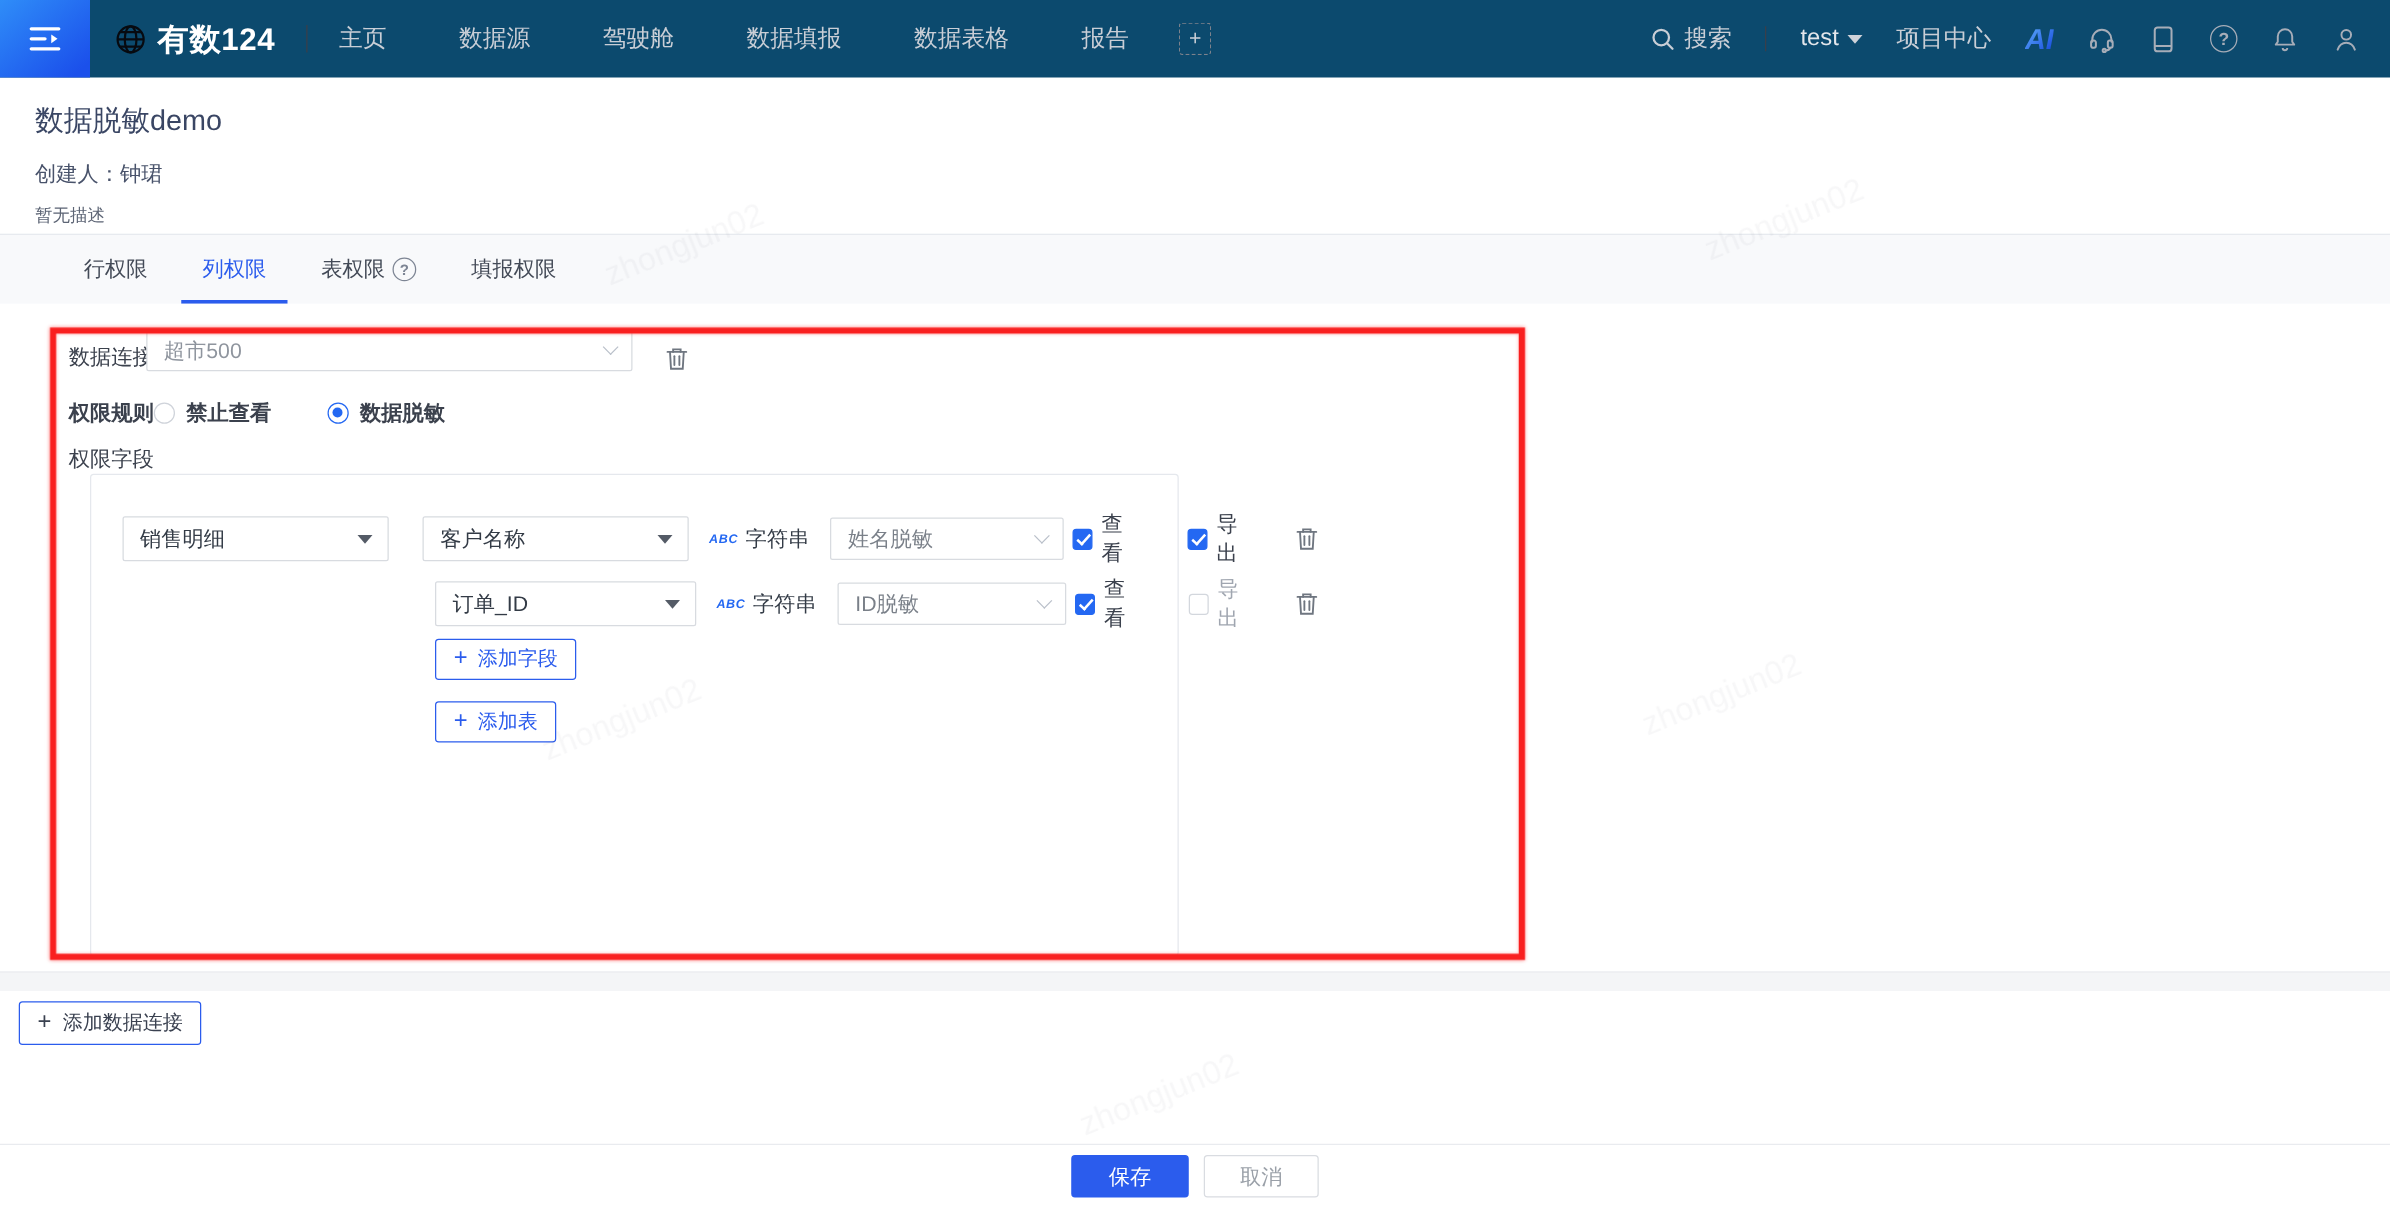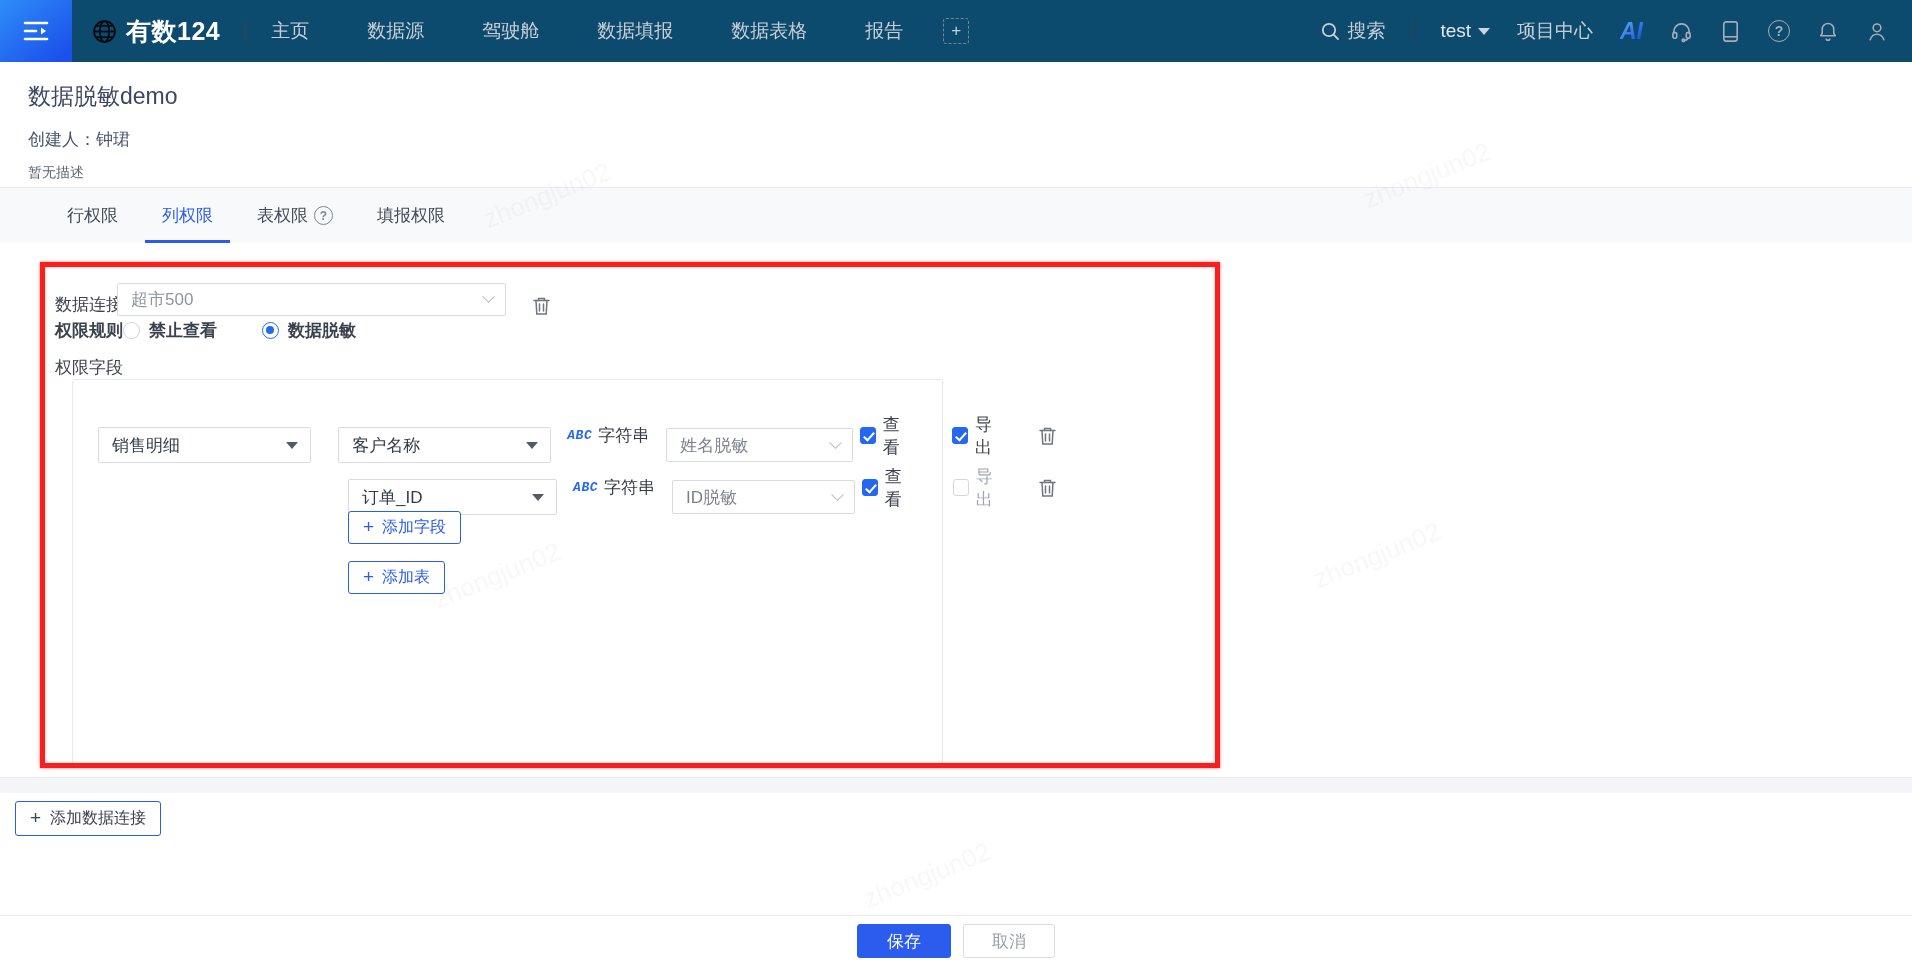--- a/index.html
+++ b/index.html
@@ -48,21 +48,21 @@
   
   .content { position:relative; background:#fff; height:534px; }
   .hl-rect { position:absolute; left:40px; top:19px; width:1180px; height:506px;
     border:5px solid #f91f1f; box-shadow:0 0 3px rgba(249,31,31,.55), inset 0 0 3px rgba(249,31,31,.35);
     pointer-events:none; z-index:4; }
 
   .form-label { display:inline-block; width:68px; font-size:17px; color:#3b414d; flex:0 0 auto; }
 
   .row-conn { position:absolute; left:55px; top:21px; display:flex; align-items:flex-end; }
   .select { border:1px solid #d8dbe0; border-radius:2px; background:#fff; display:flex; align-items:center;
-    padding:0 12px 0 13px; cursor:pointer; position:relative;margin-top:19px; }
+    padding:0 12px 0 13px; cursor:pointer; position:relative; }
   .sel-conn { width:389px; height:33px; margin-left:-6px; }
   .sel-conn .sel-text { color:#8f959e; }
   .sel-text { font-size:17px; color:#333b46; flex:1 1 auto; white-space:nowrap; overflow:hidden; }
   .chev { width:9px; height:9px; border-right:1.6px solid #b9bfc9; border-bottom:1.6px solid #b9bfc9;
     transform:rotate(45deg) translate(-2px,-2px); flex:0 0 auto; }
   .caret-solid { width:0; height:0; border-left:6px solid transparent; border-right:6px solid transparent;
     border-top:7px solid #545b66; flex:0 0 auto; }
   .trash-btn { margin-left:26px; cursor:pointer; display:flex; align-items:center; }
 
   .row-rule { position:absolute; left:55px; top:76px; display:flex; align-items:center;font-weight:bold; }
@@ -75,21 +75,21 @@
 
   .row-fields { position:absolute; left:55px; top:113px; display:flex; align-items:flex-start;flex-direction:column; }
   .fields-panel { margin-left:17px; width:871px; height:386px; border:1px solid #e5e8ed; border-radius:3px; position:relative; background:#fff; }
 
   .field-row { position:absolute; display:flex; align-items:center; }
   .field-row.r1 { left:25px; top:28px; }
   .field-row.r2 { left:275px; top:80px; }
   .sel-table,.sel-field { width:223px; height:36px; }
   .sel-table { margin-right:27px; }
   .sel-field { margin-right:16px; }
-  .type-badge { font-size:13px; font-weight:bold; font-style:italic; color:#2468f2; letter-spacing:.5px; margin-right:6px;font-family:Liberation Mono, monospace; }
+  .type-badge { font-size:10px; font-weight:bold; font-style:italic; color:#2468f2; letter-spacing:.5px; margin-right:6px; }
   .type-name { font-size:17px; color:#333b46; margin-right:17px; white-space:nowrap; }
   .sel-mask { width:195px; height:34px; margin-right:7px; }
   .sel-mask .sel-text { color:#7a8089; }
   .cb-wrap { display:flex; align-items:center; gap:7px; cursor:pointer; }
   .cb-wrap.view { margin-right:37px; }
   .cb-wrap.export { margin-right:31px; }
   .cb { width:17px; height:17px; border:1.6px solid #d3d7dd; border-radius:3px; background:#fff; position:relative; }
   .cb.checked { background:#2468f2; border-color:#2468f2; }
   .cb.checked::after { content:""; position:absolute; left:5px; top:1.5px; width:4px; height:9px;
     border-right:2px solid #fff; border-bottom:2px solid #fff; transform:rotate(42deg); }

